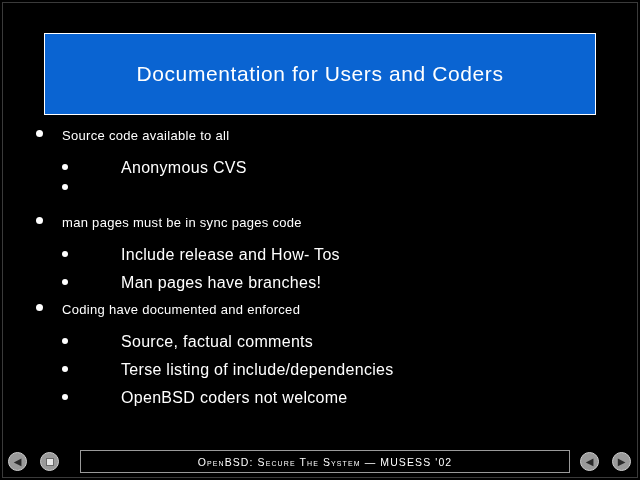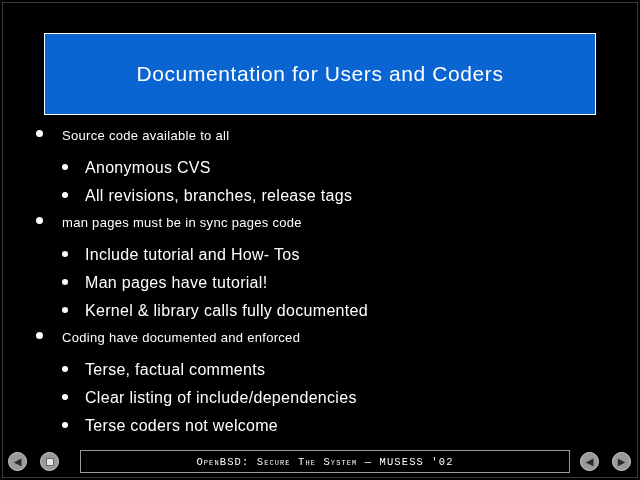--- a/index.html
+++ b/index.html
@@ -92,20 +92,21 @@
     top: -3px;
     margin-right: 17px;
   }
   .lvl1 .btext {
     font-size: 13px;
     letter-spacing: 0.3px;
   }
   .lvl2 .btext {
     font-size: 16px;
     letter-spacing: 0.3px;
+    margin-left: 36px;
   }
 
   
   .footer {
     position: absolute;
     left: 0;
     bottom: 0;
     width: 640px;
     height: 36px;
   }
@@ -150,21 +151,21 @@
     display: flex;
     align-items: center;
     justify-content: center;
     background: #000000;
   }
   .footer-text {
     color: #ffffff;
     font-size: 10.5px;
     letter-spacing: 1.1px;
     font-variant: small-caps;
-    font-family: Liberation Mono, monospace;
+    font-family: Liberation Sans, sans-serif;
     white-space: nowrap;
   }
 </style>
 </head>
 <body>
 
 <div class="slide">
   <div class="frame"></div>
 
   <div class="title-box">
@@ -178,61 +179,56 @@
       <span class="btext">Source code available to all</span>
     </div>
 
     <div class="bullet-row lvl2">
       <span class="dot"></span>
       <span class="btext">Anonymous CVS</span>
     </div>
 
     <div class="bullet-row lvl2">
       <span class="dot"></span>
-      <span class="btext">All revisions, branches, release tags</span>
     </div>
 
     <div class="bullet-row lvl1">
       <span class="dot"></span>
       <span class="btext">man pages must be in sync pages code</span>
     </div>
 
     <div class="bullet-row lvl2">
       <span class="dot"></span>
-      <span class="btext">Include tutorial and How- Tos</span>
-    </div>
-
-    <div class="bullet-row lvl2">
-      <span class="dot"></span>
-      <span class="btext">Man pages have tutorial!</span>
-    </div>
-
-    <div class="bullet-row lvl2">
-      <span class="dot"></span>
-      <span class="btext">Kernel &amp; library calls fully documented</span>
-    </div>
+      <span class="btext">Include release and How- Tos</span>
+    </div>
+
+    <div class="bullet-row lvl2">
+      <span class="dot"></span>
+      <span class="btext">Man pages have branches!</span>
+    </div>
+
 
     <div class="bullet-row lvl1">
       <span class="dot"></span>
       <span class="btext">Coding have documented and enforced</span>
     </div>
 
     <div class="bullet-row lvl2">
       <span class="dot"></span>
-      <span class="btext">Terse, factual comments</span>
-    </div>
-
-    <div class="bullet-row lvl2">
-      <span class="dot"></span>
-      <span class="btext">Clear listing of include/dependencies</span>
-    </div>
-
-    <div class="bullet-row lvl2">
-      <span class="dot"></span>
-      <span class="btext">Terse coders not welcome</span>
+      <span class="btext">Source, factual comments</span>
+    </div>
+
+    <div class="bullet-row lvl2">
+      <span class="dot"></span>
+      <span class="btext">Terse listing of include/dependencies</span>
+    </div>
+
+    <div class="bullet-row lvl2">
+      <span class="dot"></span>
+      <span class="btext">OpenBSD coders not welcome</span>
     </div>
 
   </div>
 
   <div class="footer">
     <div class="nav-btn" id="btn-first">
       <span class="glyph">◀</span>
     </div>
     <div class="nav-btn" id="btn-stop">
       <span class="square"></span>

